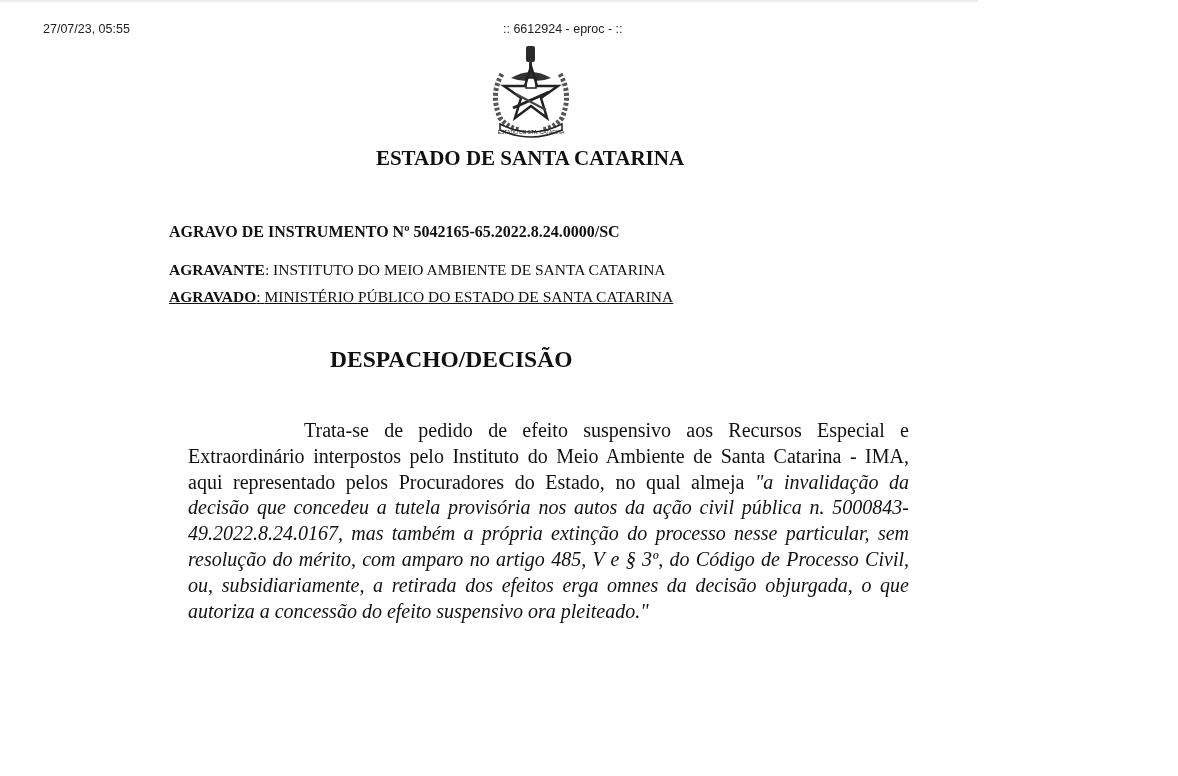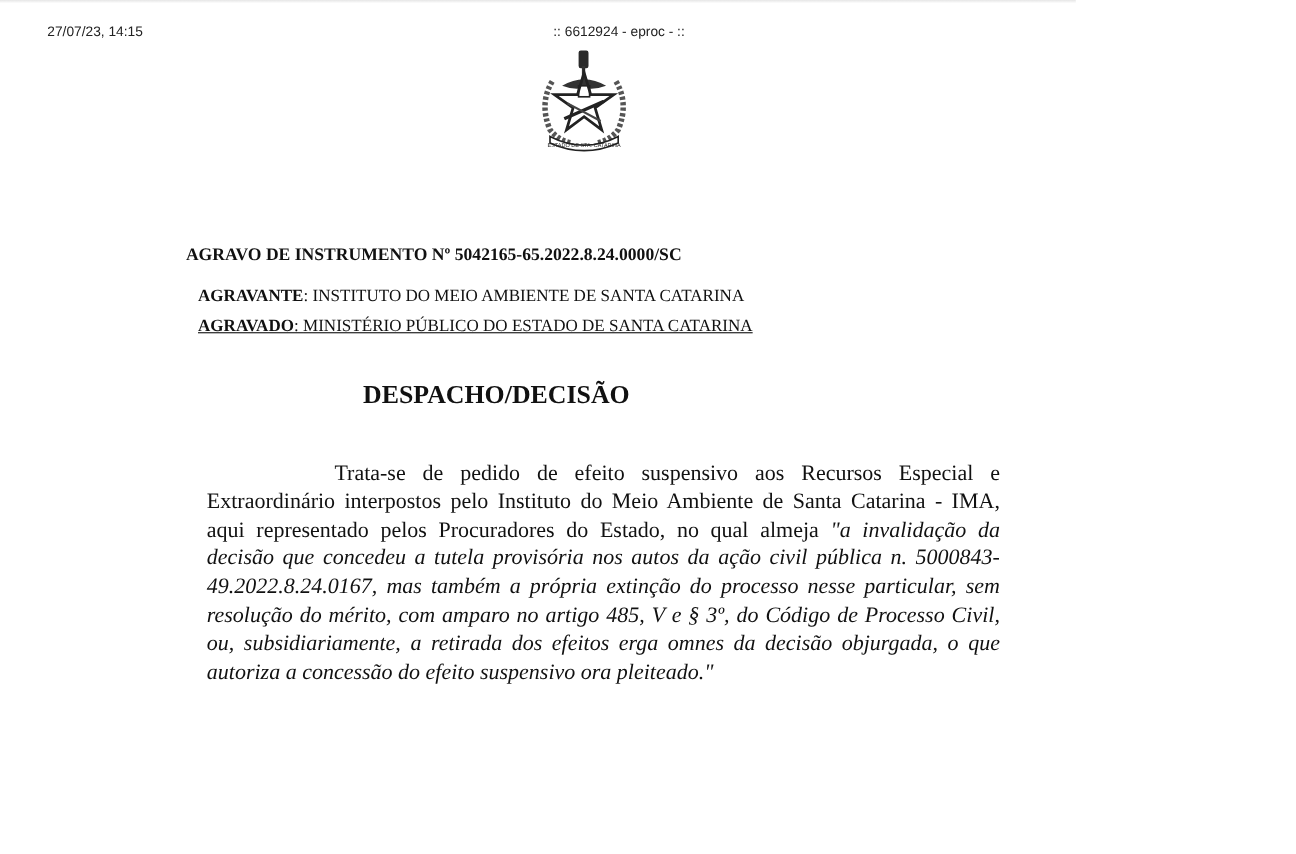--- a/index.html
+++ b/index.html
@@ -53,21 +53,20 @@
     left: 169px; top: 223px;
     font-weight: bold;
     font-size: 16px;
     white-space: nowrap;
   }
   .party {
     position: absolute;
     left: 169px;
     font-size: 15.5px;
     white-space: nowrap;
-    margin-left: 11px;
   }
   .party .label { font-weight: bold; }
   .party-1 { top: 261px; }
   .party-2 { top: 288px; text-decoration: underline; }
 
   .section-title {
     position: absolute;
     left: 330px; width: 400px;
     top: 346px;
     font-weight: bold;
@@ -84,21 +83,21 @@
     text-indent: 116px;
     margin: 4px;
   }
   .body-text em { font-style: italic; }
 </style>
 </head>
 <body>
 
 <div class="top-shadow"></div>
 
-<div class="print-header print-date">27/07/23, 14:15</div>
+<div class="print-header print-date">27/07/23, 05:55</div>
 <div class="print-header print-title">:: 6612924 - eproc - ::</div>
 
 <div class="coat-of-arms">
   <svg width="90" height="96" viewBox="0 0 90 96" xmlns="http://www.w3.org/2000/svg">
 
     <rect x="40" y="2" width="9" height="16" rx="2" fill="#2a2a2a"></rect>
     <rect x="43" y="16" width="3" height="14" fill="#333"></rect>
 
     <path d="M25 34 Q45 22 65 34 Q55 38 45 36 Q35 38 25 34Z" fill="#333"></path>
     <rect x="40" y="34" width="10" height="10" fill="#fff" stroke="#222" stroke-width="1.5"></rect>
@@ -111,20 +110,21 @@
     <path d="M16 30 Q4 50 14 74 Q22 84 34 86" fill="none" stroke="#555" stroke-width="5" stroke-dasharray="3 2"></path>
 
     <path d="M74 30 Q86 50 76 74 Q68 84 56 86" fill="none" stroke="#555" stroke-width="5" stroke-dasharray="3 2"></path>
 
     <path d="M14 80 Q45 96 76 80 L76 86 Q45 100 14 86Z" fill="#fff" stroke="#222" stroke-width="1.5"></path>
     <text x="45" y="90" font-size="5" text-anchor="middle" font-family="Liberation Sans, sans-serif" fill="#222">ESTADO DE  STA. CATARINA</text>
   </svg>
 </div>
 
 <div class="heading-block">
+  <div>ESTADO DE SANTA CATARINA</div>
 </div>
 
 <div class="case-number">AGRAVO DE INSTRUMENTO Nº 5042165-65.2022.8.24.0000/SC</div>
 
 <div class="party party-1">
   <span class="label">AGRAVANTE</span><span>: </span><span>INSTITUTO DO MEIO AMBIENTE DE SANTA CATARINA</span>
 </div>
 <div class="party party-2">
   <span class="label">AGRAVADO</span><span>: </span><span>MINISTÉRIO PÚBLICO DO ESTADO DE SANTA CATARINA</span>
 </div>

